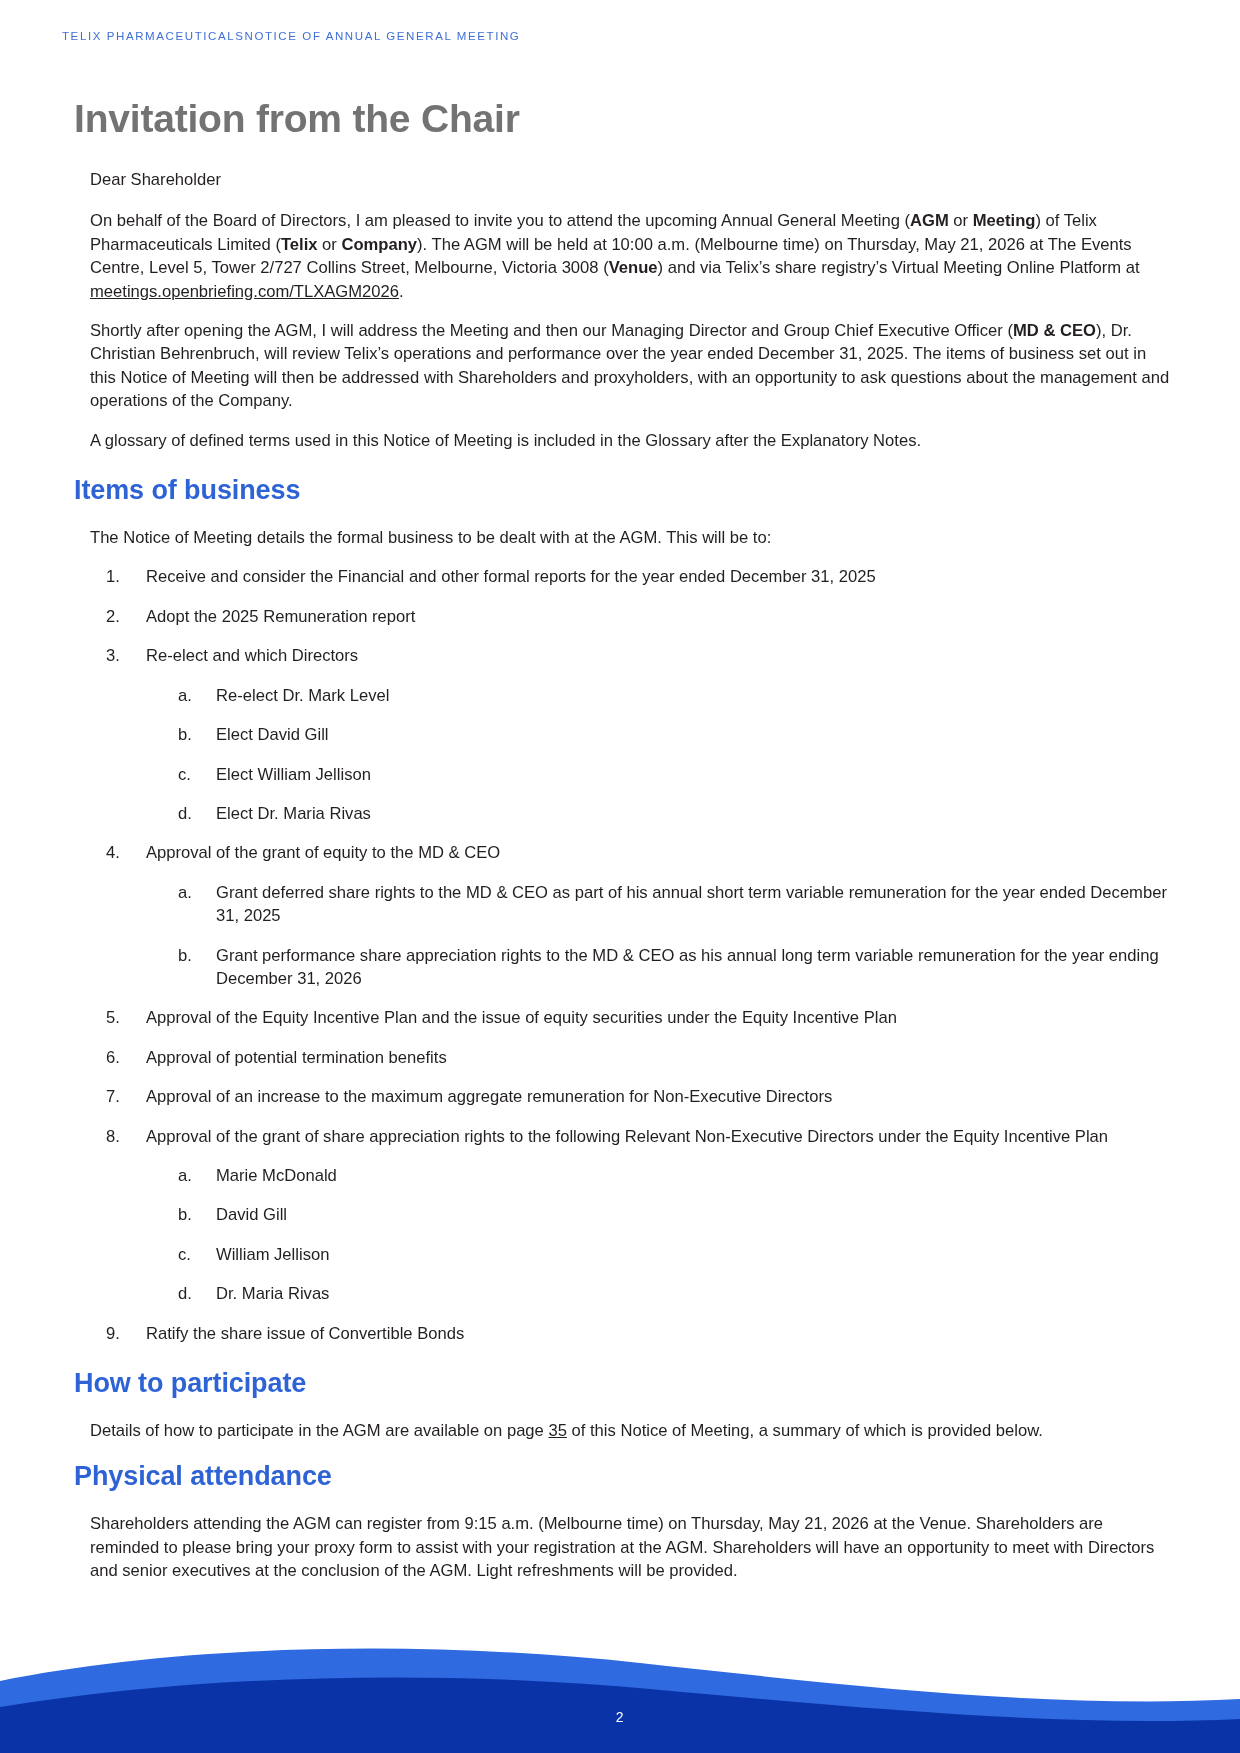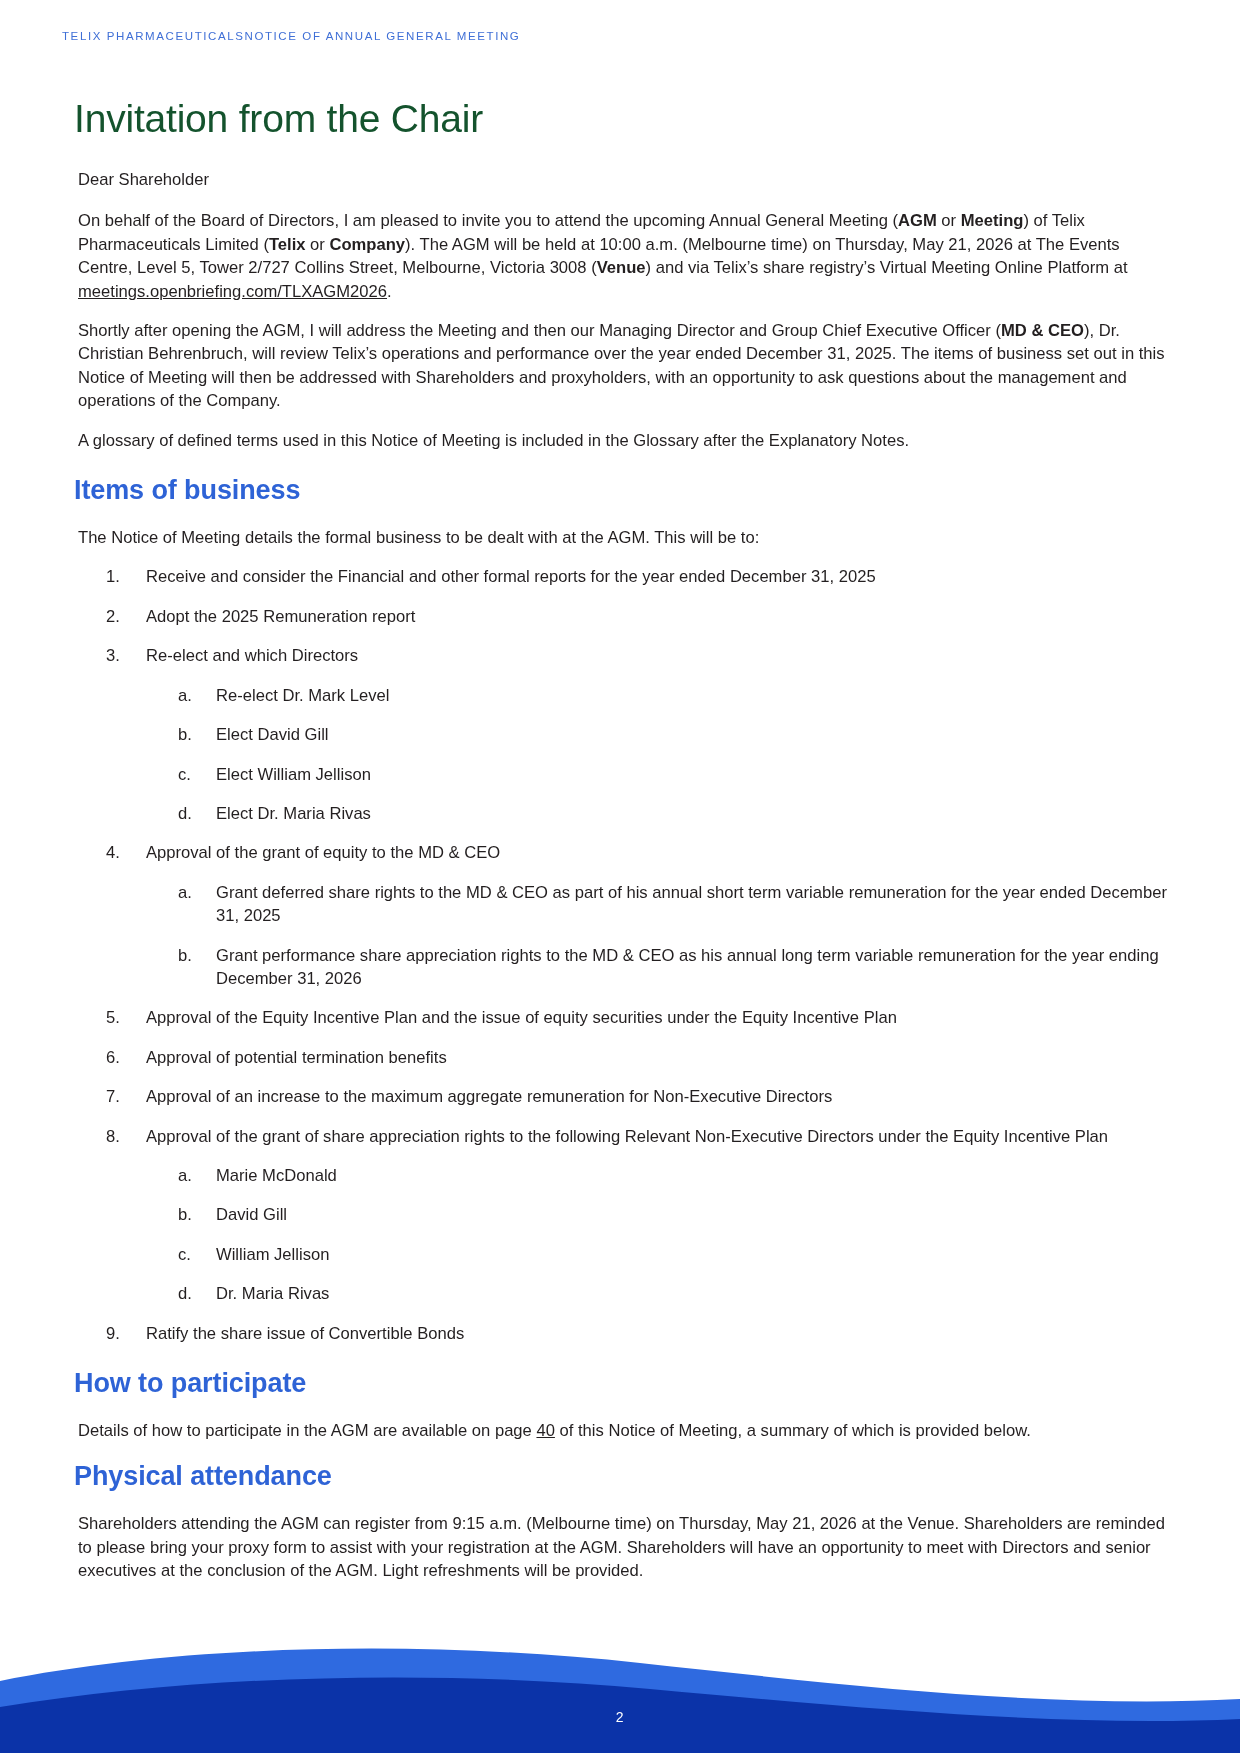--- a/index.html
+++ b/index.html
@@ -50,40 +50,40 @@
   .content {
     position: absolute;
     top: 96px;
     left: 74px;
     width: 1100px;
   }
 
   h1.title {
     font-size: 39px;
     line-height: 46px;
-    color: #14532d;
-    font-weight: normal;
+    color: #737373;
+    font-weight: bold;
     margin: 0 0 26px 0;
     letter-spacing: -0.2px;
   }
 
   h2.section {
     font-size: 27px;
     line-height: 32px;
     color: #2e63d6;
     font-weight: bold;
     margin: 22px 0 20px 0;
     letter-spacing: -0.1px;
   }
   h2.section.tight { margin-top: 18px; }
 
   p.body {
     font-size: 16.6px;
     line-height: 23.4px;
-    margin: 0 0 16px 4px;
+    margin: 0 0 16px 16px;
     color: #231f20;
   }
   p.body.salutation { margin-bottom: 18px; }
   p.body.last { margin-bottom: 0; }
 
   a.link {
     color: #231f20;
     text-decoration: underline;
   }
 
@@ -227,21 +227,21 @@
           <li><span>Dr. Maria Rivas</span></li>
         </ol>
       </li>
       <li>
         <span>Ratify the share issue of Convertible Bonds</span>
       </li>
     </ol>
 
     <h2 class="section">How to participate</h2>
 
-    <p class="body"><span>Details of how to participate in the AGM are available on page </span><a class="link" href="#">40</a><span> of this Notice of Meeting, a summary of which is provided below.</span></p>
+    <p class="body"><span>Details of how to participate in the AGM are available on page </span><a class="link" href="#">35</a><span> of this Notice of Meeting, a summary of which is provided below.</span></p>
 
     <h2 class="section tight">Physical attendance</h2>
 
     <p class="body last">Shareholders attending the AGM can register from 9:15 a.m. (Melbourne time) on Thursday, May 21, 2026 at the Venue. Shareholders are reminded to please bring your proxy form to assist with your registration at the AGM. Shareholders will have an opportunity to meet with Directors and senior executives at the conclusion of the AGM. Light refreshments will be provided.</p>
 
   </div>
 
   <div class="footer-wave">
     <svg width="1240" height="150" viewBox="0 0 1240 150" preserveAspectRatio="none">
       <path d="M0,78 C180,42 420,36 640,60 C860,84 1060,106 1240,96 L1240,150 L0,150 Z" fill="#2f6ae0"></path>

